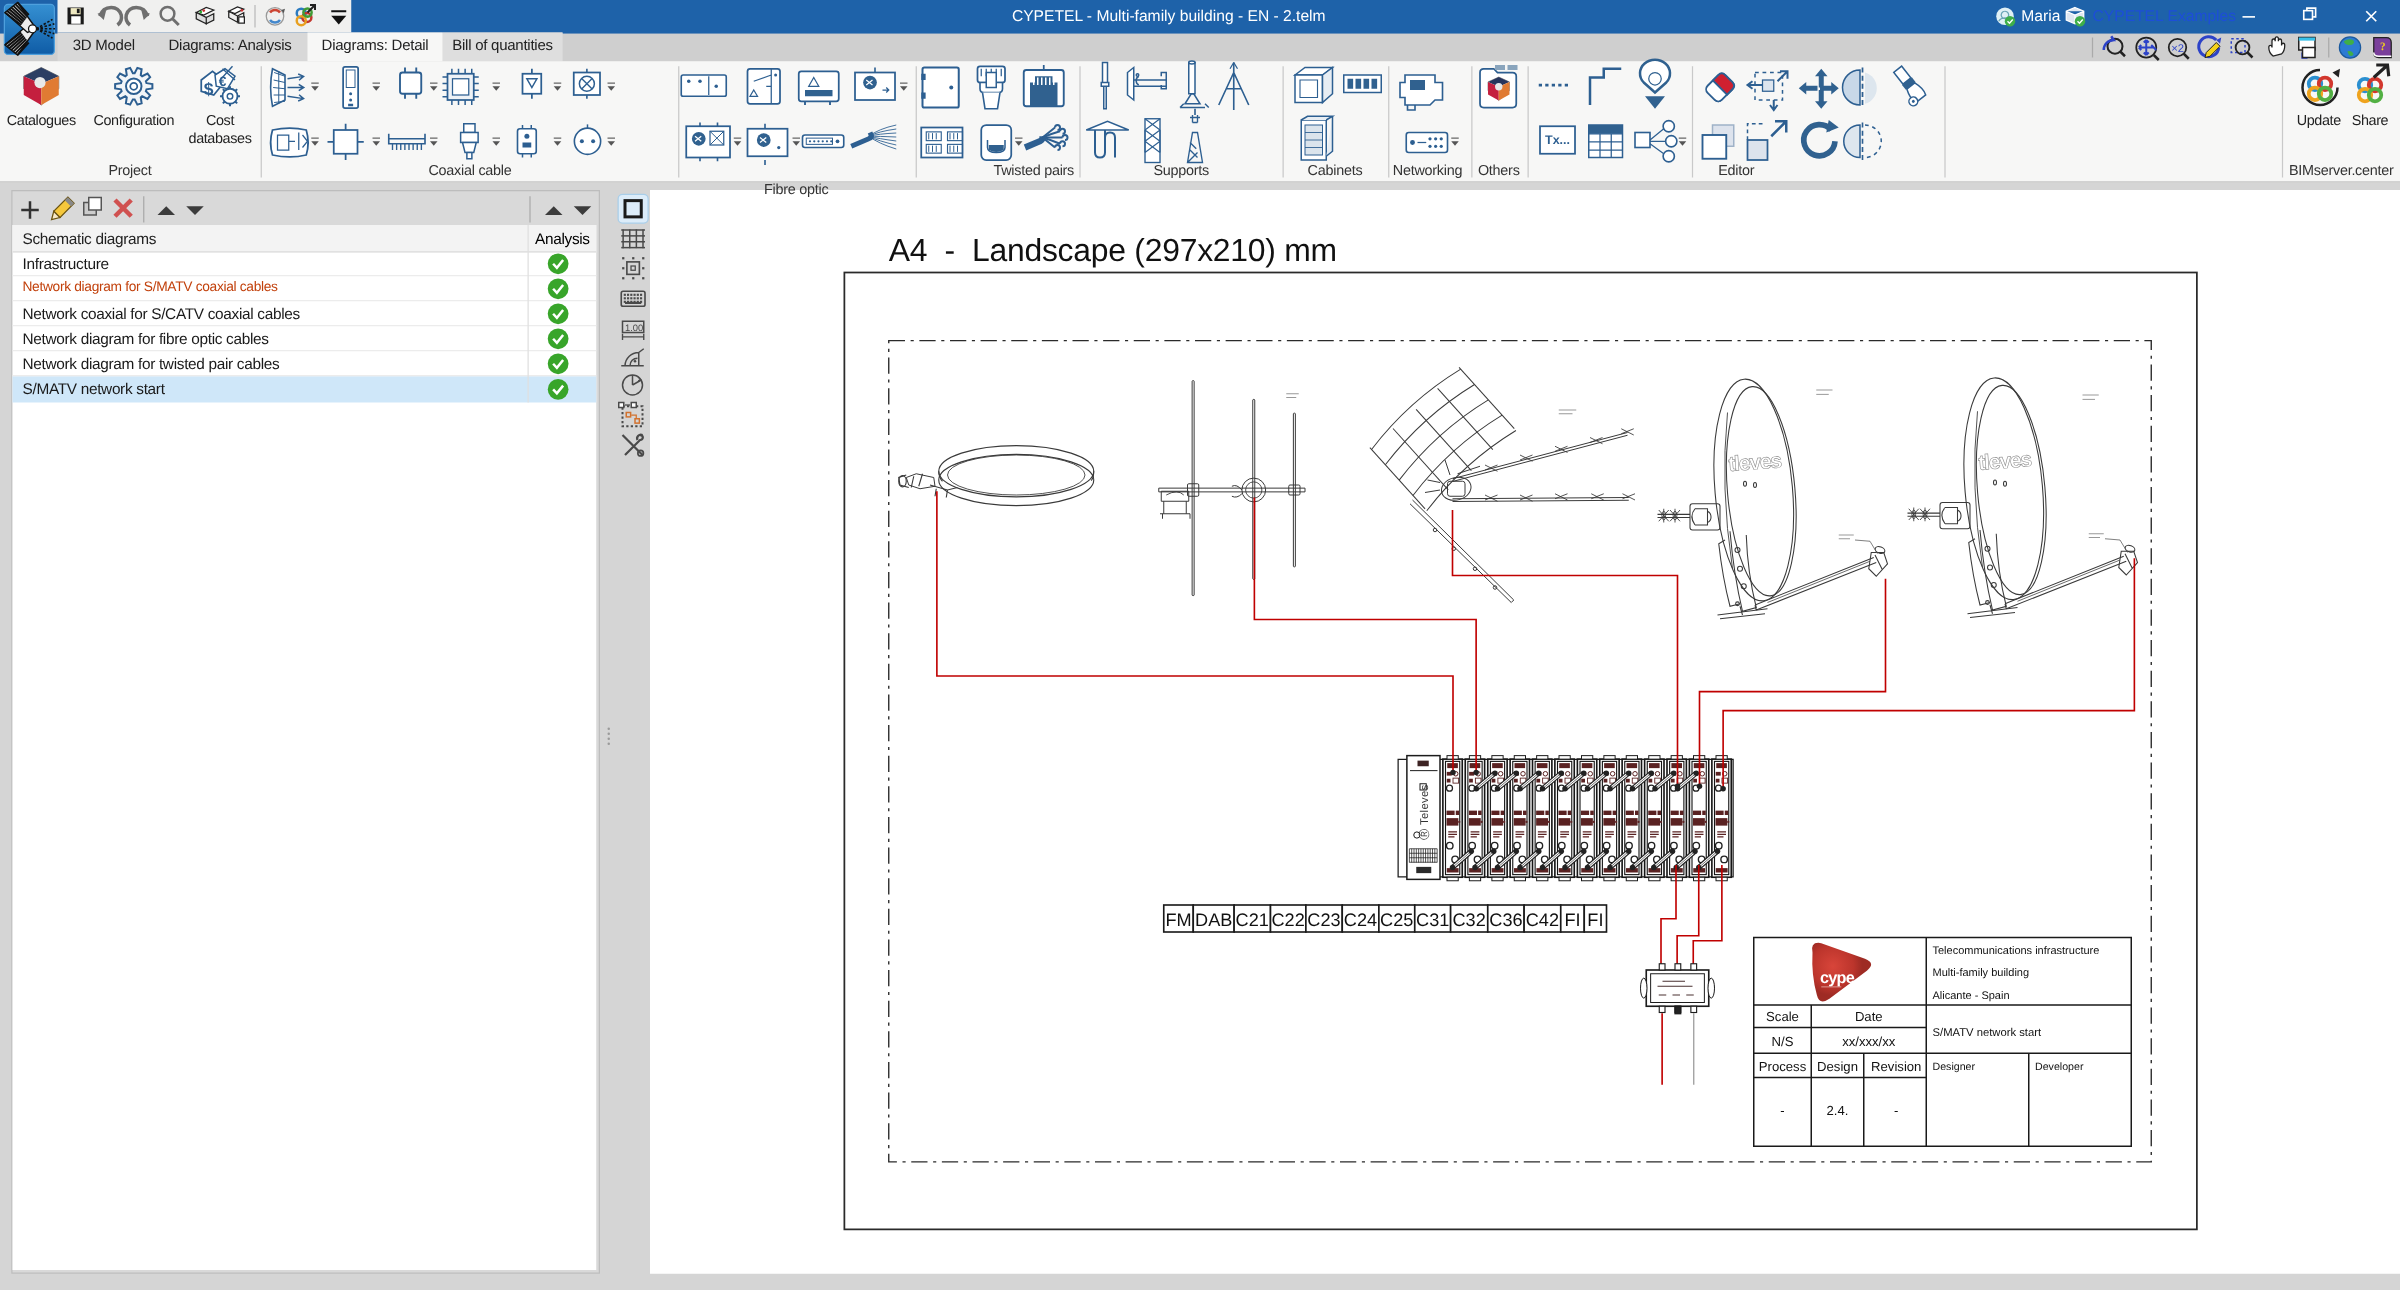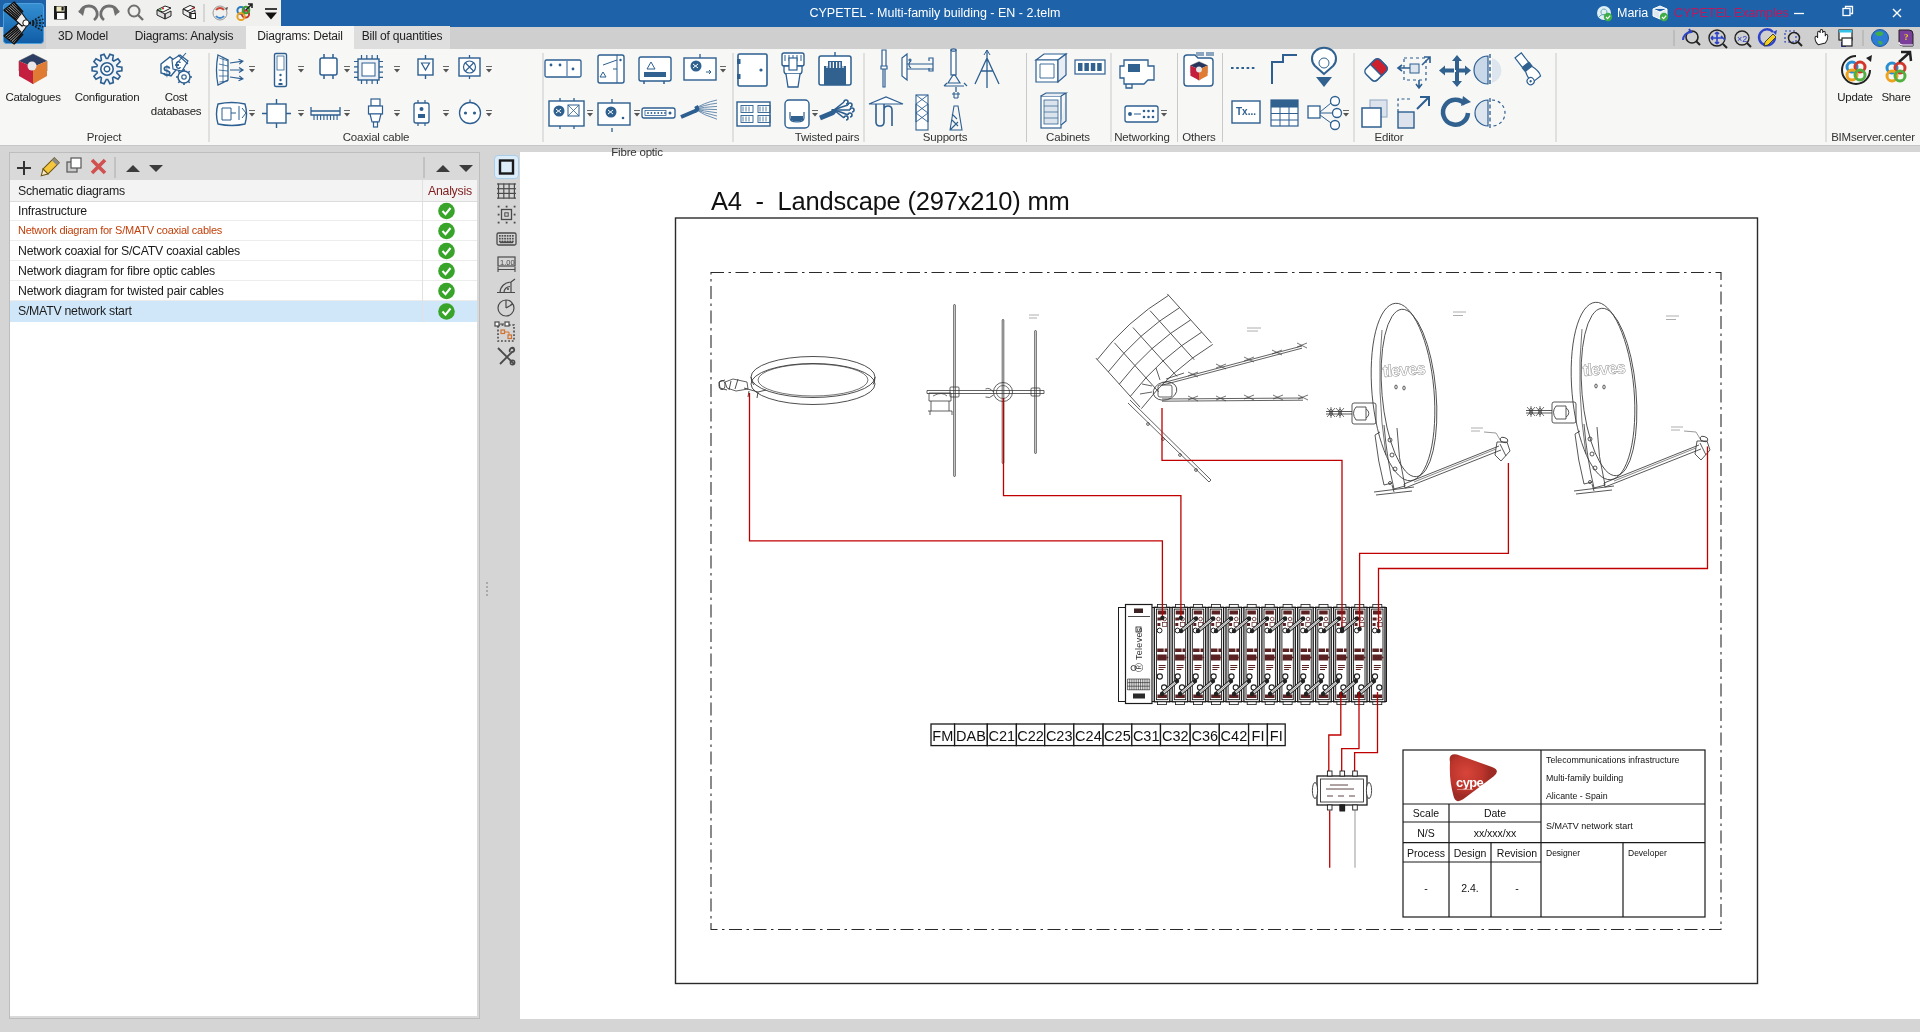--- a/index.html
+++ b/index.html
@@ -21,21 +21,21 @@
 <div class="abs" style="left:10px;top:301px;width:467px;height:21px;background:#cfe7f9"></div>
 <div class="abs" style="left:10px;top:220px;width:467px;height:1px;background:#ececec"></div>
 <div class="abs" style="left:10px;top:240px;width:467px;height:1px;background:#ececec"></div>
 <div class="abs" style="left:10px;top:260px;width:467px;height:1px;background:#ececec"></div>
 <div class="abs" style="left:10px;top:280px;width:467px;height:1px;background:#ececec"></div>
 <div class="abs" style="left:10px;top:300px;width:467px;height:1px;background:#ececec"></div>
 <div class="abs" style="left:422px;top:180px;width:1px;height:142px;background:#e0e0e0"></div>
 <div class="abs" style="left:494px;top:155px;width:23px;height:22px;background:#dcecf9;border:1px solid #a9cee9;border-radius:4px"></div>
 <div class="abs ct" style="left:785px;top:6px;width:300px;color:#fff;font-size:12.5px">CYPETEL - Multi-family building - EN - 2.telm</div>
 <div class="abs" style="left:1617px;top:6px;color:#fff;font-size:12.5px">Maria</div>
-<div class="abs" style="left:1674px;top:6px;color:#be185d;font-size:12.5px">CYPETEL Examples</div>
+<div class="abs" style="left:1674px;top:6px;color:#1d4ed8;font-size:12.5px">CYPETEL Examples</div>
 <div class="abs ct" style="left:-67px;top:29px;width:300px;font-size:12px;color:#222;letter-spacing:-0.2px">3D Model</div>
 <div class="abs ct" style="left:34px;top:29px;width:300px;font-size:12px;color:#222;letter-spacing:-0.2px">Diagrams: Analysis</div>
 <div class="abs ct" style="left:150px;top:29px;width:300px;font-size:12px;color:#222;letter-spacing:-0.2px">Diagrams: Detail</div>
 <div class="abs ct" style="left:252px;top:29px;width:300px;font-size:12px;color:#222;letter-spacing:-0.2px">Bill of quantities</div>
 <div class="abs ct" style="left:-46px;top:131px;width:300px;font-size:11.5px;color:#333;letter-spacing:-0.2px">Project</div>
 <div class="abs ct" style="left:226px;top:131px;width:300px;font-size:11.5px;color:#333;letter-spacing:-0.2px">Coaxial cable</div>
 <div class="abs ct" style="left:487px;top:146px;width:300px;font-size:11.5px;color:#333;letter-spacing:-0.2px">Fibre optic</div>
 <div class="abs ct" style="left:647px;top:131px;width:360px;font-size:11.5px;color:#333;letter-spacing:-0.2px">Twisted pairs</div>
 <div class="abs ct" style="left:795px;top:131px;width:300px;font-size:11.5px;color:#333;letter-spacing:-0.2px">Supports</div>
 <div class="abs ct" style="left:918px;top:131px;width:300px;font-size:11.5px;color:#333;letter-spacing:-0.2px">Cabinets</div>
@@ -43,21 +43,21 @@
 <div class="abs ct" style="left:1049px;top:131px;width:300px;font-size:11.5px;color:#333;letter-spacing:-0.2px">Others</div>
 <div class="abs ct" style="left:1239px;top:131px;width:300px;font-size:11.5px;color:#333;letter-spacing:-0.2px">Editor</div>
 <div class="abs ct" style="left:1723px;top:131px;width:300px;font-size:11.5px;color:#333;letter-spacing:-0.2px">BIMserver.center</div>
 <div class="abs ct" style="left:-117px;top:91px;width:300px;font-size:11.5px;color:#222;letter-spacing:-0.3px">Catalogues</div>
 <div class="abs ct" style="left:-43px;top:91px;width:300px;font-size:11.5px;color:#222;letter-spacing:-0.3px">Configuration</div>
 <div class="abs ct" style="left:26px;top:91px;width:300px;font-size:11.5px;color:#222;letter-spacing:-0.3px">Cost</div>
 <div class="abs ct" style="left:26px;top:105px;width:300px;font-size:11.5px;color:#222;letter-spacing:-0.3px">databases</div>
 <div class="abs ct" style="left:1705px;top:91px;width:300px;font-size:11.5px;color:#222;letter-spacing:-0.3px">Update</div>
 <div class="abs ct" style="left:1746px;top:91px;width:300px;font-size:11.5px;color:#222;letter-spacing:-0.3px">Share</div>
 <div class="abs" style="left:18px;top:184px;font-size:12.3px;color:#222;letter-spacing:-0.25px">Schematic diagrams</div>
-<div class="abs" style="left:428px;top:184px;font-size:12.3px;color:#7f1d1d;letter-spacing:-0.25px">Analysis</div>
+<div class="abs" style="left:428px;top:184px;font-size:12.3px;color:#000000;letter-spacing:-0.25px">Analysis</div>
 <div class="abs" style="left:18px;top:204px;font-size:12.3px;color:#1a1a1a;letter-spacing:-0.25px">Infrastructure</div>
 <div class="abs" style="left:18px;top:224px;font-size:11px;color:#c2410c;letter-spacing:-0.25px">Network diagram for S/MATV coaxial cables</div>
 <div class="abs" style="left:18px;top:244px;font-size:12.3px;color:#1a1a1a;letter-spacing:-0.25px">Network coaxial for S/CATV coaxial cables</div>
 <div class="abs" style="left:18px;top:264px;font-size:12.3px;color:#1a1a1a;letter-spacing:-0.25px">Network diagram for fibre optic cables</div>
 <div class="abs" style="left:18px;top:284px;font-size:12.3px;color:#1a1a1a;letter-spacing:-0.25px">Network diagram for twisted pair cables</div>
 <div class="abs" style="left:18px;top:304px;font-size:12.3px;color:#1a1a1a;letter-spacing:-0.25px">S/MATV network start</div>
 <div class="abs" style="left:711px;top:187px;font-size:25.5px;color:#111;letter-spacing:-0.2px">A4&nbsp; - &nbsp;Landscape (297x210) mm</div>
 <svg class="abs" style="left:0;top:0" width="1920" height="1032" viewBox="0 0 1920 1032">
 <g stroke="#fff" stroke-width="1.3" fill="none">
 <line x1="1794" y1="13.5" x2="1804" y2="13.5" stroke="#fff" stroke-width="1.3"></line>

